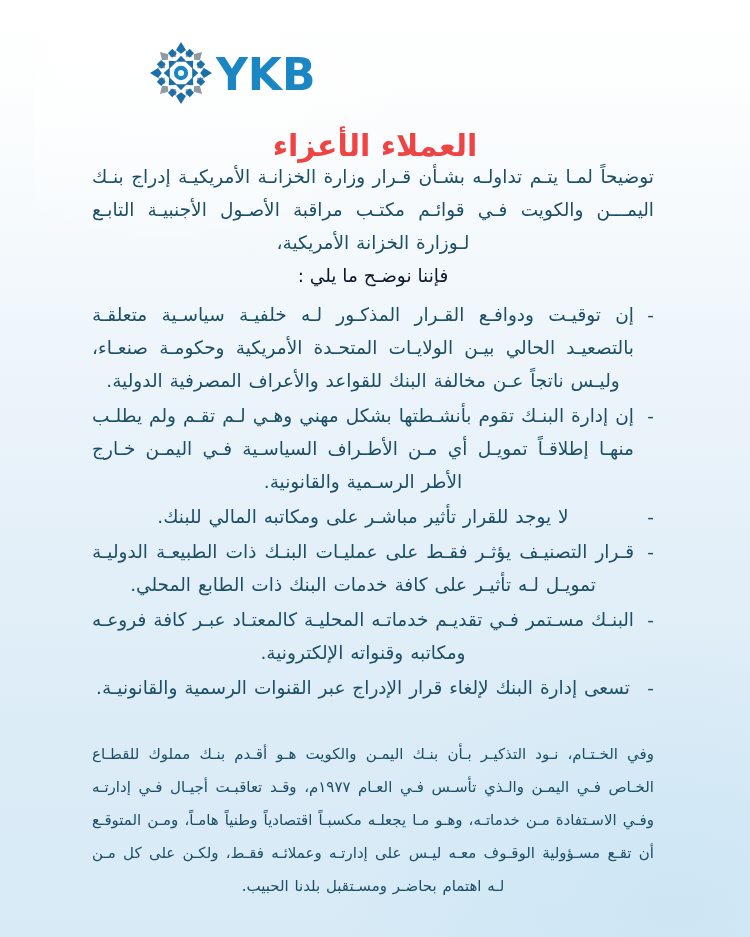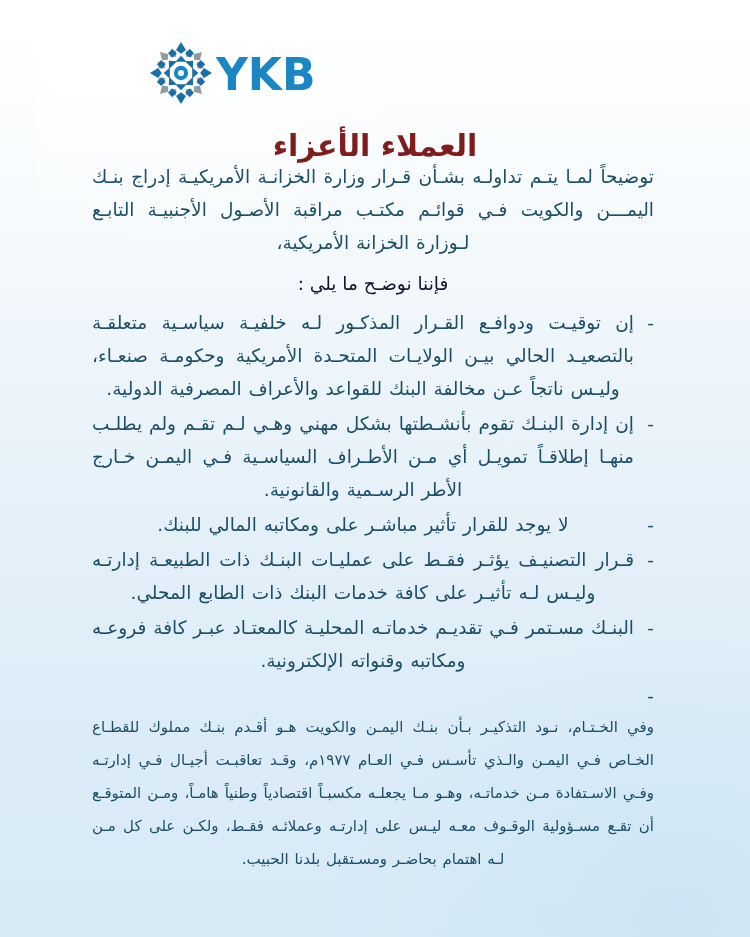--- a/index.html
+++ b/index.html
@@ -73,21 +73,21 @@
 
   
   .title {
     position: absolute;
     top: 107px;
     right: 96px;
     width: 558px;
     text-align: center;
     font-size: 30px;
     font-weight: bold;
-    color: #7f1d1d;
+    color: #ef4444;
     letter-spacing: 0.5px;
     line-height: 1.25;
   }
 
   
   .body-wrap {
     position: absolute;
     top: 160px;
     right: 96px;
     width: 562px;
@@ -97,21 +97,21 @@
     margin: 0 0 4px 0;
     font-size: 18.5px;
     line-height: 33px;
     color: #1c4f66;
     text-align: justify;
     text-align-last: center;
     text-justify: inter-word;
     word-spacing: 1px;
   }
   p.para.intro {
-    margin-bottom: 8px;
+    margin-bottom: 0;
   }
   p.lead-in {
     margin: 0 0 6px 0;
     font-size: 18.5px;
     line-height: 33px;
     color: #0f172a;
     text-align: center;
   }
 
   ul.points {
@@ -264,27 +264,28 @@
       <li>
         <span class="dash">-</span>
         <span>إن إدارة البنـك تقوم بأنشـطتها بشكل مهني وهـي لـم تقـم ولم يطلـب منهـا إطلاقـاً تمويـل أي مـن الأطـراف السياسـية فـي اليمـن خـارج الأطر الرسـمية والقانونية.</span>
       </li>
       <li class="short">
         <span class="dash">-</span>
         <span>لا يوجد للقرار تأثير مباشـر على ومكاتبه المالي للبنك.</span>
       </li>
       <li>
         <span class="dash">-</span>
-        <span>قـرار التصنيـف يؤثـر فقـط على عمليـات البنـك ذات الطبيعـة إدارتـه وليـس لـه تأثيـر على كافة خدمات البنك ذات الطابع المحلي.</span>
+        <span>قـرار التصنيـف يؤثـر فقـط على عمليـات البنـك ذات الطبيعـة الدوليـة تمويـل لـه تأثيـر على كافة خدمات البنك ذات الطابع المحلي.</span>
       </li>
       <li>
         <span class="dash">-</span>
         <span>البنـك مسـتمر فـي تقديـم خدماتـه المحليـة كالمعتـاد عبـر كافة فروعـه ومكاتبه وقنواته الإلكترونية.</span>
       </li>
       <li class="short">
         <span class="dash">-</span>
+        <span>تسعى إدارة البنك لإلغاء قرار الإدراج عبر القنوات الرسمية والقانونيـة.</span>
       </li>
     </ul>
 
     <p class="closing">وفي الخـتـام، نـود التذكيـر بـأن بنـك اليمـن والكويت هـو أقـدم بنـك مملوك للقطـاع الخـاص فـي اليمـن والـذي تأسـس فـي العـام ١٩٧٧م، وقـد تعاقبـت أجيـال فـي إدارتـه وفـي الاسـتفادة مـن خدماتـه، وهـو مـا يجعلـه مكسبـاً اقتصادياً وطنياً هامـاً، ومـن المتوقـع أن تقـع مسـؤولية الوقـوف معـه ليـس على إدارتـه وعملائـه فقـط، ولكـن على كل مـن لـه اهتمام بحاضـر ومسـتقبل بلدنا الحبيب.</p>
 
   </div>
 </div>
 
 </body></html>

